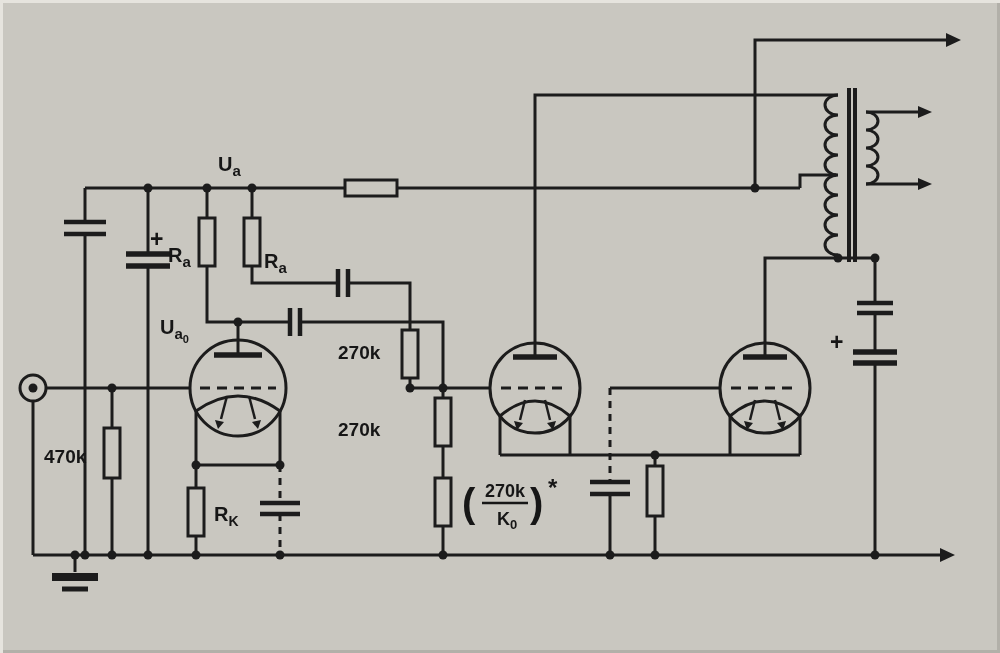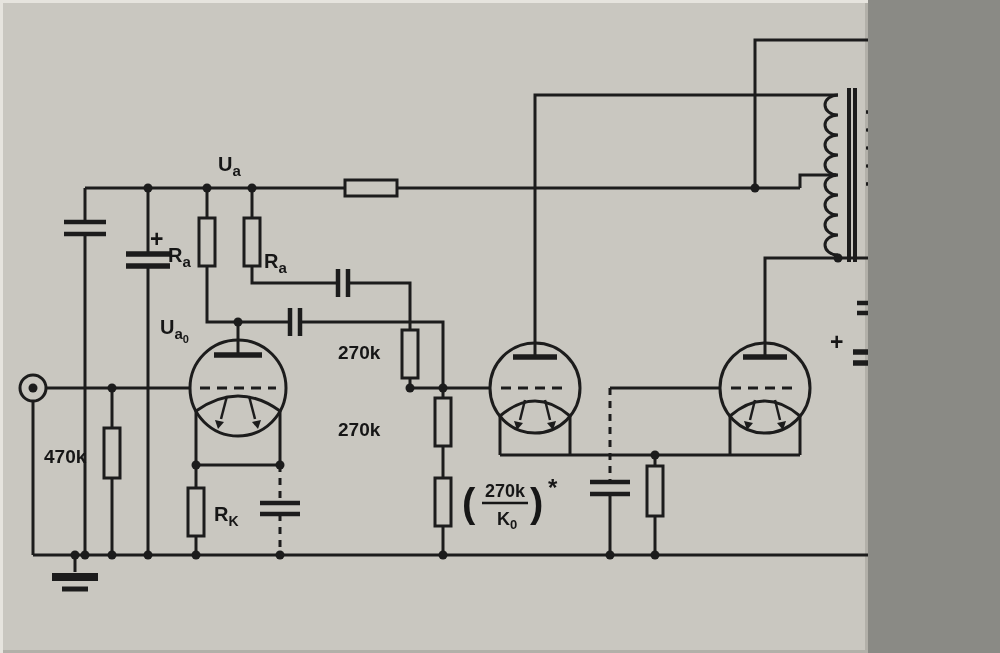--- a/index.html
+++ b/index.html
@@ -1,18 +1,18 @@
 <!DOCTYPE html>
 <html><head>
 <meta charset="utf-8">
 <style>
   html,body{margin:0;padding:0;background:#8a8a85;}
   .stage{
     position:relative;
-    width:868px;height:653px;
+    width:1000px;height:653px;
     background:#c9c7c0;
     box-shadow:inset 3px 3px 0 #e6e4de, inset -3px -3px 0 #b2b0a9;
     overflow:hidden;
     font-family:"Liberation Sans", sans-serif;
   }
   svg{display:block;}
   text{font-family:"Liberation Sans", sans-serif;font-weight:bold;fill:#161616;}
 </style>
 </head>
 <body>

